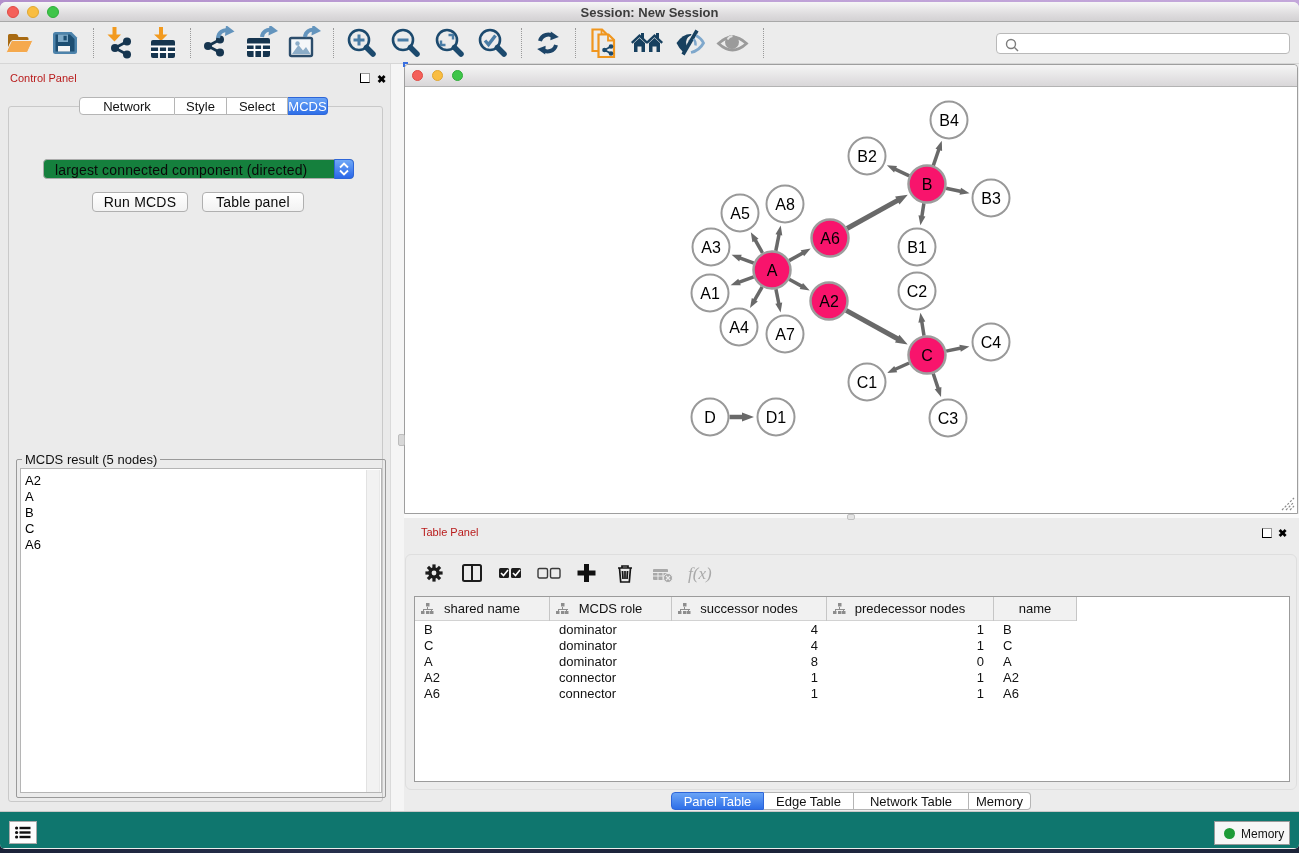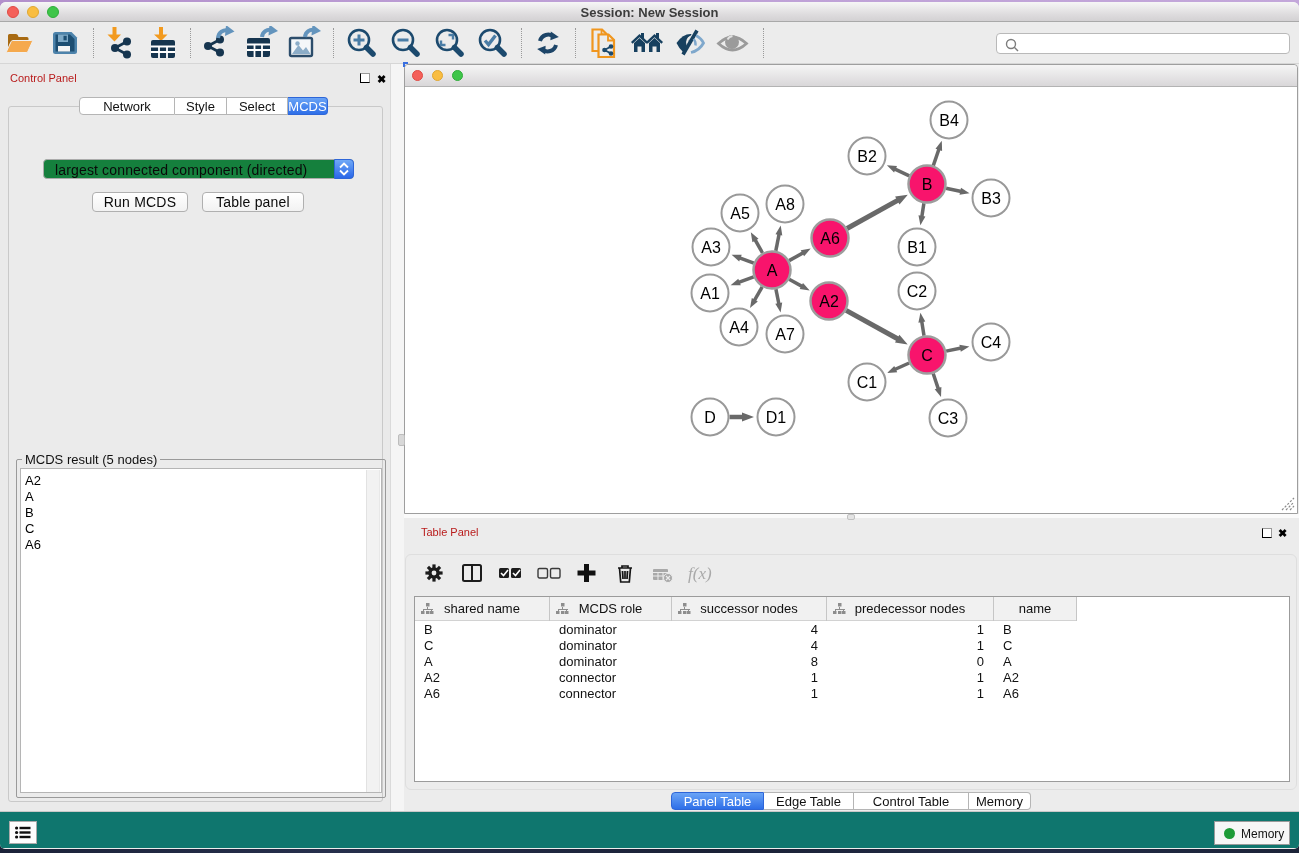--- a/index.html
+++ b/index.html
@@ -454,21 +454,21 @@
         <div class="td" style="left:588px;top:73px">A2</div>
       <div class="td" style="left:9px;top:89px">A6</div>
         <div class="td" style="left:144px;top:89px">connector</div>
         <div class="td num" style="left:303px;top:89px;width:100px">1</div>
         <div class="td num" style="left:469px;top:89px;width:100px">1</div>
         <div class="td" style="left:588px;top:89px">A6</div>
     </div>
     <div class="segtabs" style="left:267px;top:274px">
       <div class="seg sel" style="width:93px">Panel Table</div>
       <div class="seg" style="width:90px">Edge Table</div>
-      <div class="seg" style="width:115px">Control Table</div>
+      <div class="seg" style="width:115px">Network Table</div>
       <div class="seg" style="width:62px">Memory</div>
     </div>
   </div>
   <div id="statusbar">
     <div id="listbtn">
       <svg width="16" height="13" viewBox="0 0 16 13" style="position:absolute;left:5px;top:4px">
         <g fill="#0e0e0e">
           <circle cx="1.6" cy="2" r="1.6"></circle>
             <rect x="4.5" y="0.8" width="11" height="2.4"></rect>
           <circle cx="1.6" cy="6.5" r="1.6"></circle>

